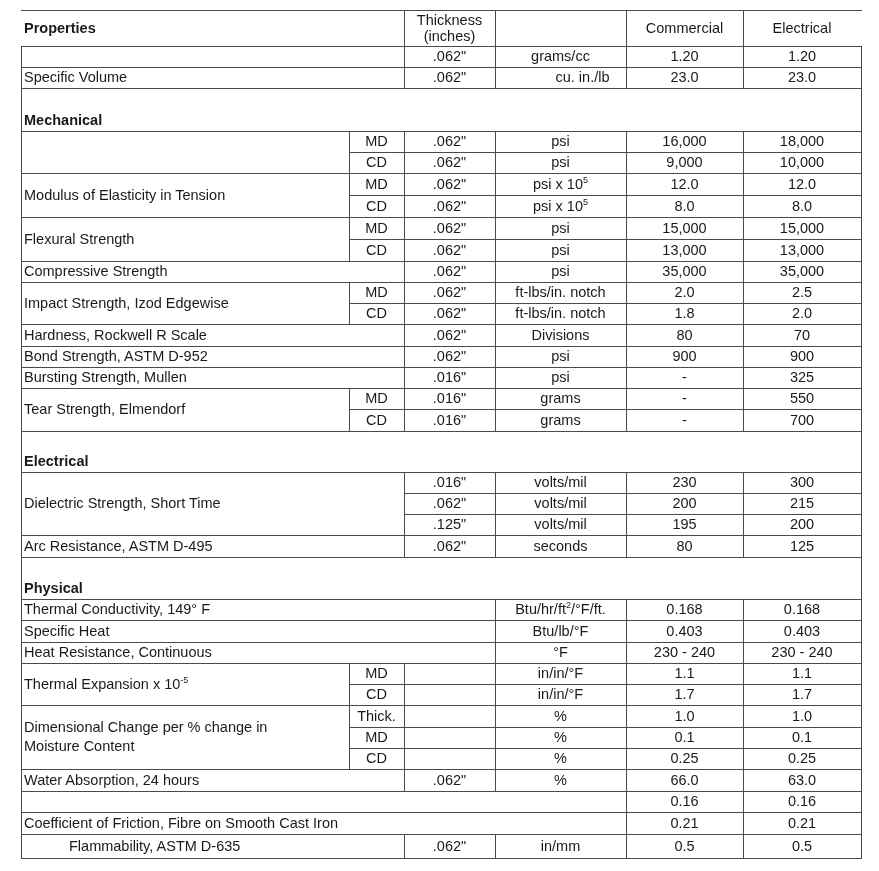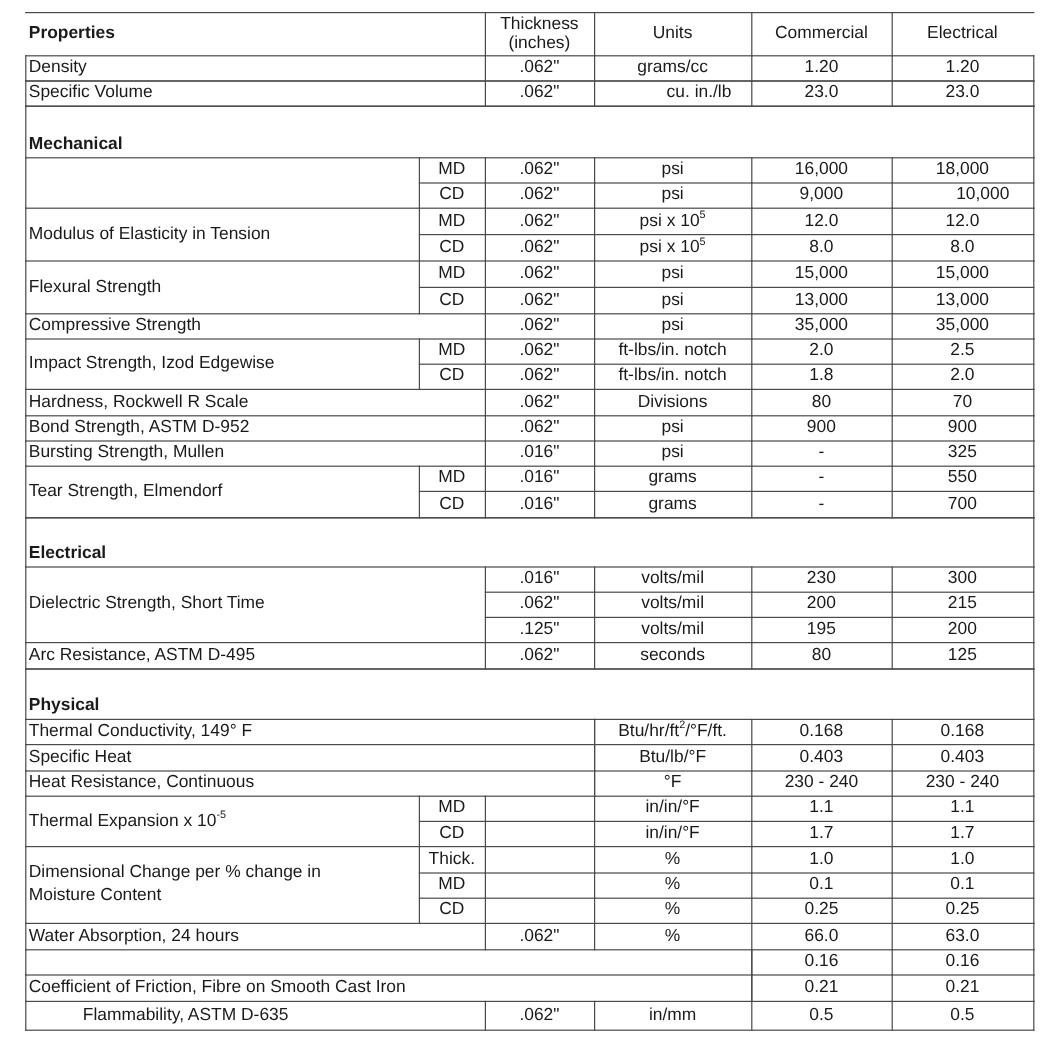--- a/index.html
+++ b/index.html
@@ -20,38 +20,32 @@
 </head>
 <body>
 
 <div id="sheet">
     <div class="c l b" style="left: 21px; width: 383px; top: 10px; height: 36px;">
       <span>Properties</span>
     </div>
     <div class="c m hdr" style="left: 404px; width: 91px; top: 10px; height: 36px;">
       <span style="display: block; width: 70px;">Thickness (inches)</span>
     </div>
-    <div class="c m" style="left: 495px; width: 131px; top: 10px; height: 36px;">
-      <span>Units</span>
-    </div>
     <div class="c m" style="left: 626px; width: 117px; top: 10px; height: 36px;">
       <span>Commercial</span>
     </div>
     <div class="c m" style="left: 743px; width: 118px; top: 10px; height: 36px;">
       <span>Electrical</span>
     </div>
     <div class="hl" style="left: 21px; width: 841px; top: 10px;"></div>
     <div class="hl" style="left: 21px; width: 841px; top: 46px;"></div>
     <div class="vl" style="left: 404px; top: 10px; height: 37px;"></div>
     <div class="vl" style="left: 495px; top: 10px; height: 37px;"></div>
     <div class="vl" style="left: 626px; top: 10px; height: 37px;"></div>
     <div class="vl" style="left: 743px; top: 10px; height: 37px;"></div>
-    <div class="c l" style="left: 21px; width: 383px; top: 46px; height: 21px;">
-      <span>Density</span>
-    </div>
     <div class="vl" style="left: 21px; top: 46px; height: 22px;"></div>
     <div class="vl" style="left: 861px; top: 46px; height: 22px;"></div>
     <div class="hl" style="left: 21px; width: 841px; top: 67px;"></div>
     <div class="vl" style="left: 404px; top: 46px; height: 22px;"></div>
     <div class="c m" style="left: 404px; width: 91px; top: 46px; height: 21px;">
       <span>.062"</span>
     </div>
     <div class="vl" style="left: 495px; top: 46px; height: 22px;"></div>
     <div class="c m" style="left: 495px; width: 131px; top: 46px; height: 21px;">
       <span>grams/cc</span>
@@ -124,21 +118,21 @@
     </div>
     <div class="vl" style="left: 495px; top: 152px; height: 22px;"></div>
     <div class="c m" style="left: 495px; width: 131px; top: 152px; height: 21px;">
       <span>psi</span>
     </div>
     <div class="vl" style="left: 626px; top: 152px; height: 22px;"></div>
     <div class="vl" style="left: 743px; top: 152px; height: 22px;"></div>
     <div class="c m" style="left: 626px; width: 117px; top: 152px; height: 21px;">
       <span>9,000</span>
     </div>
-    <div class="c m" style="left: 743px; width: 118px; top: 152px; height: 21px; margin-left: 17px;">
+    <div class="c m" style="left: 743px; width: 118px; top: 152px; height: 21px;">
       <span>10,000</span>
     </div>
     <div class="c l" style="left: 21px; width: 328px; top: 173px; height: 44px;">
       <span>Modulus of Elasticity in Tension</span>
     </div>
     <div class="vl" style="left: 21px; top: 173px; height: 45px;"></div>
     <div class="vl" style="left: 861px; top: 173px; height: 45px;"></div>
     <div class="hl" style="left: 21px; width: 841px; top: 217px;"></div>
     <div class="vl" style="left: 349px; top: 173px; height: 45px;"></div>
     <div class="c m" style="left: 349px; width: 55px; top: 173px; height: 22px;">

